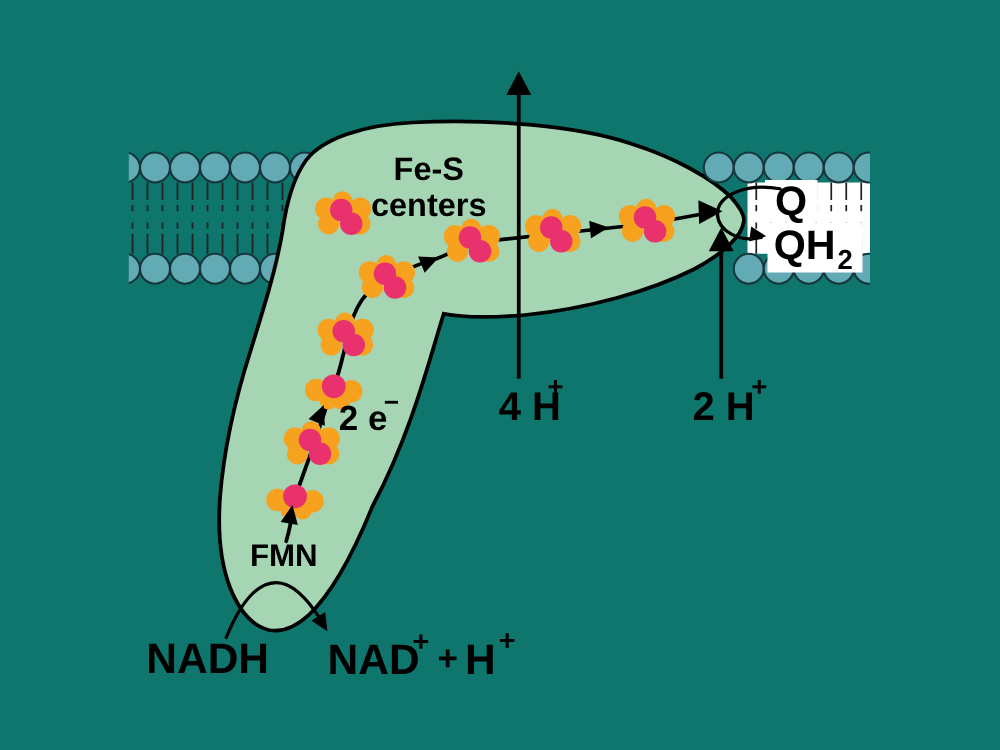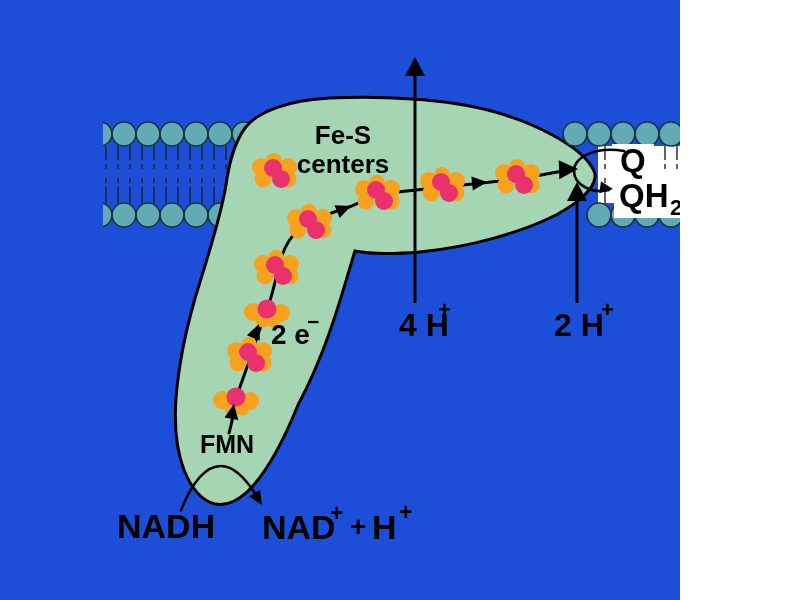--- a/index.html
+++ b/index.html
@@ -1,16 +1,16 @@
 <!DOCTYPE html>
 <html><head>
 <meta charset="utf-8">
 <style>
   html,body{margin:0;padding:0;background:#fff;}
-  .stage{width:680px;height:600px;position:relative;background:#1d4ed8;overflow:hidden;}
+  .stage{width:800px;height:600px;position:relative;background:#0f766e;overflow:hidden;}
   svg{display:block;}
   text{font-family:"Liberation Sans","DejaVu Sans",sans-serif;font-weight:bold;fill:#000;}
 </style>
 </head>
 <body>
 
 <div class="stage">
 <svg width="800" height="600" viewBox="0 0 800 600">
   <defs>
     <clipPath id="clipL">

